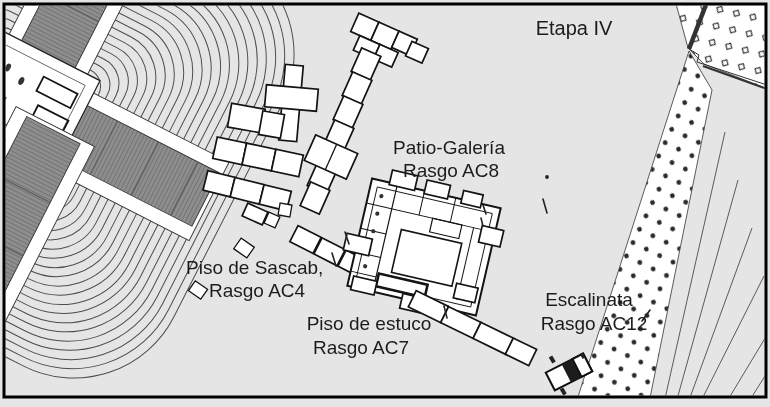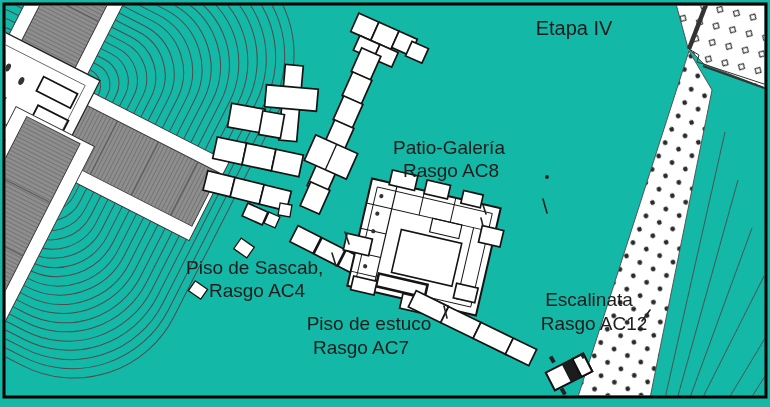--- a/index.html
+++ b/index.html
@@ -1,16 +1,16 @@
 <!DOCTYPE html>
 <html><head>
 <meta charset="utf-8">
 <style>
   html,body{margin:0;padding:0;background:#ffffff;}
-  .stage{position:relative;width:770px;height:407px;background:#14b8a6;overflow:hidden;}
+  .stage{position:relative;width:770px;height:407px;background:#e5e5e5;overflow:hidden;}
   svg{display:block;}
   text{font-family:"Liberation Sans","DejaVu Sans",sans-serif;fill:#1c1c1c;}
   .lbl{font-size:19px;}
   .lbl-lg{font-size:20px;}
   .trench{fill:#ffffff;stroke:#141414;stroke-width:1.7;}
   .trench-thin{fill:#ffffff;stroke:#141414;stroke-width:1.3;}
   .wall{fill:none;stroke:#141414;}
   .tick{stroke:#222;stroke-width:1.6;stroke-linecap:round;}
 </style>
 </head>

